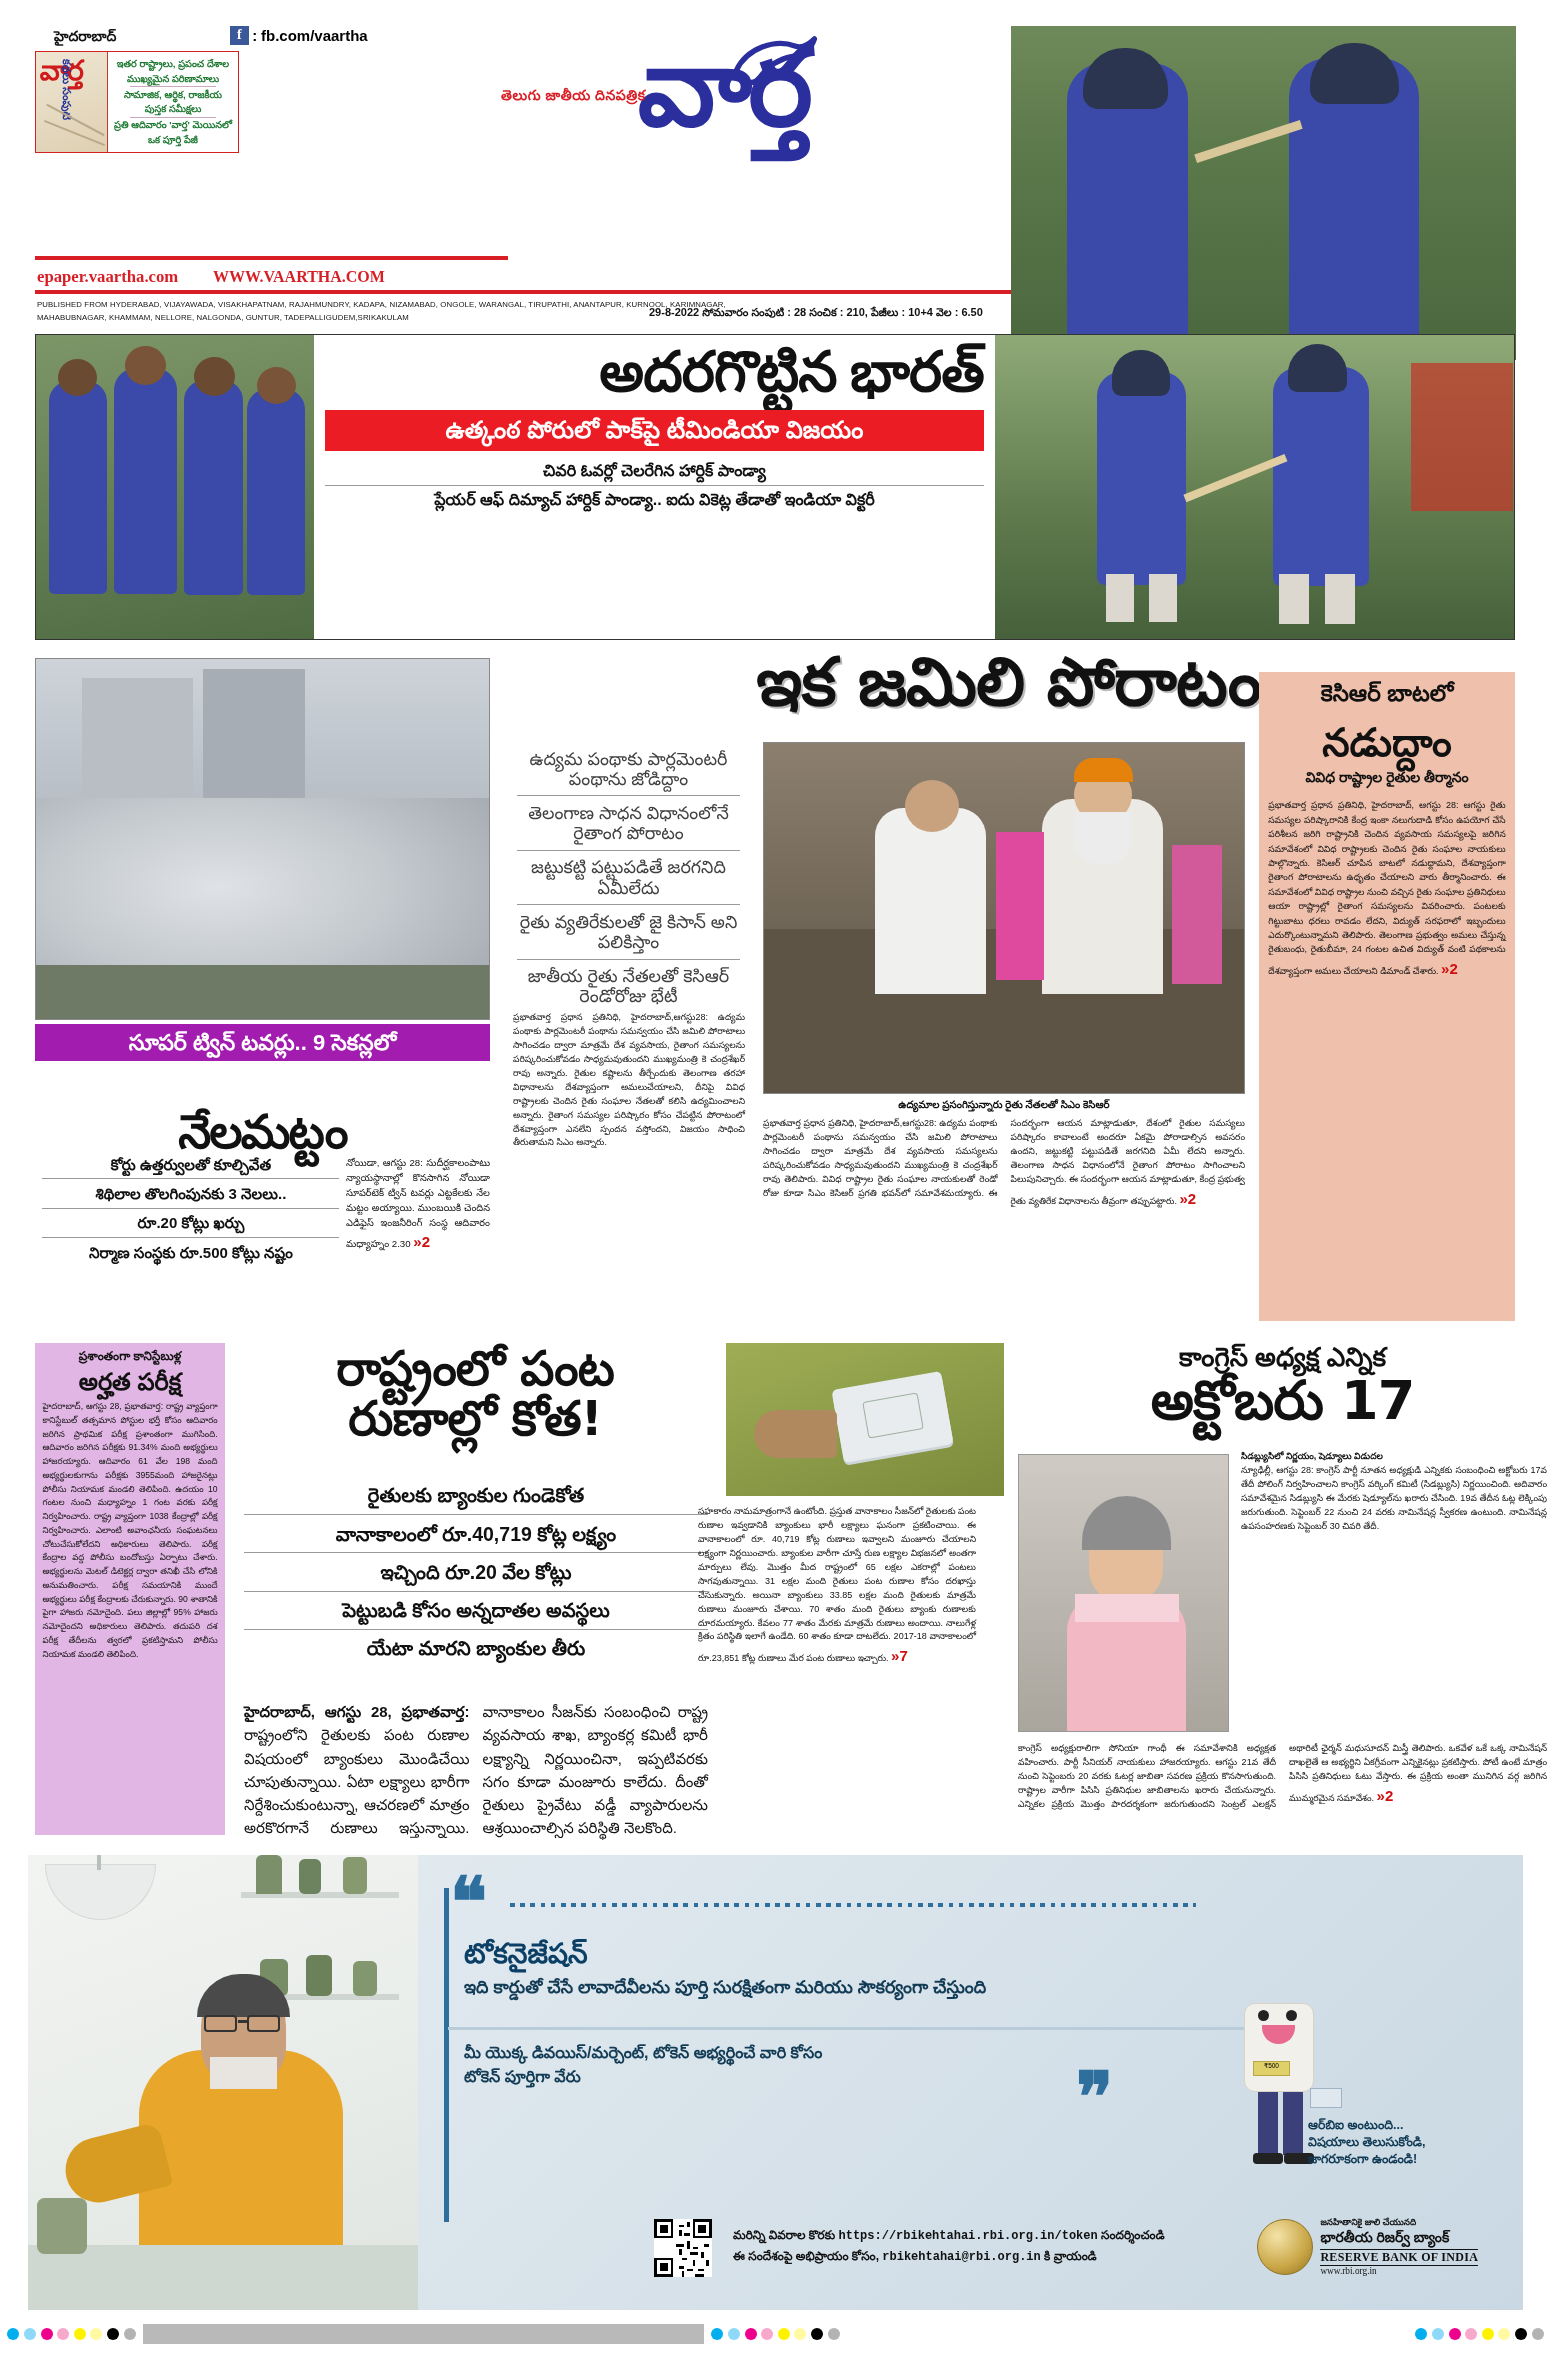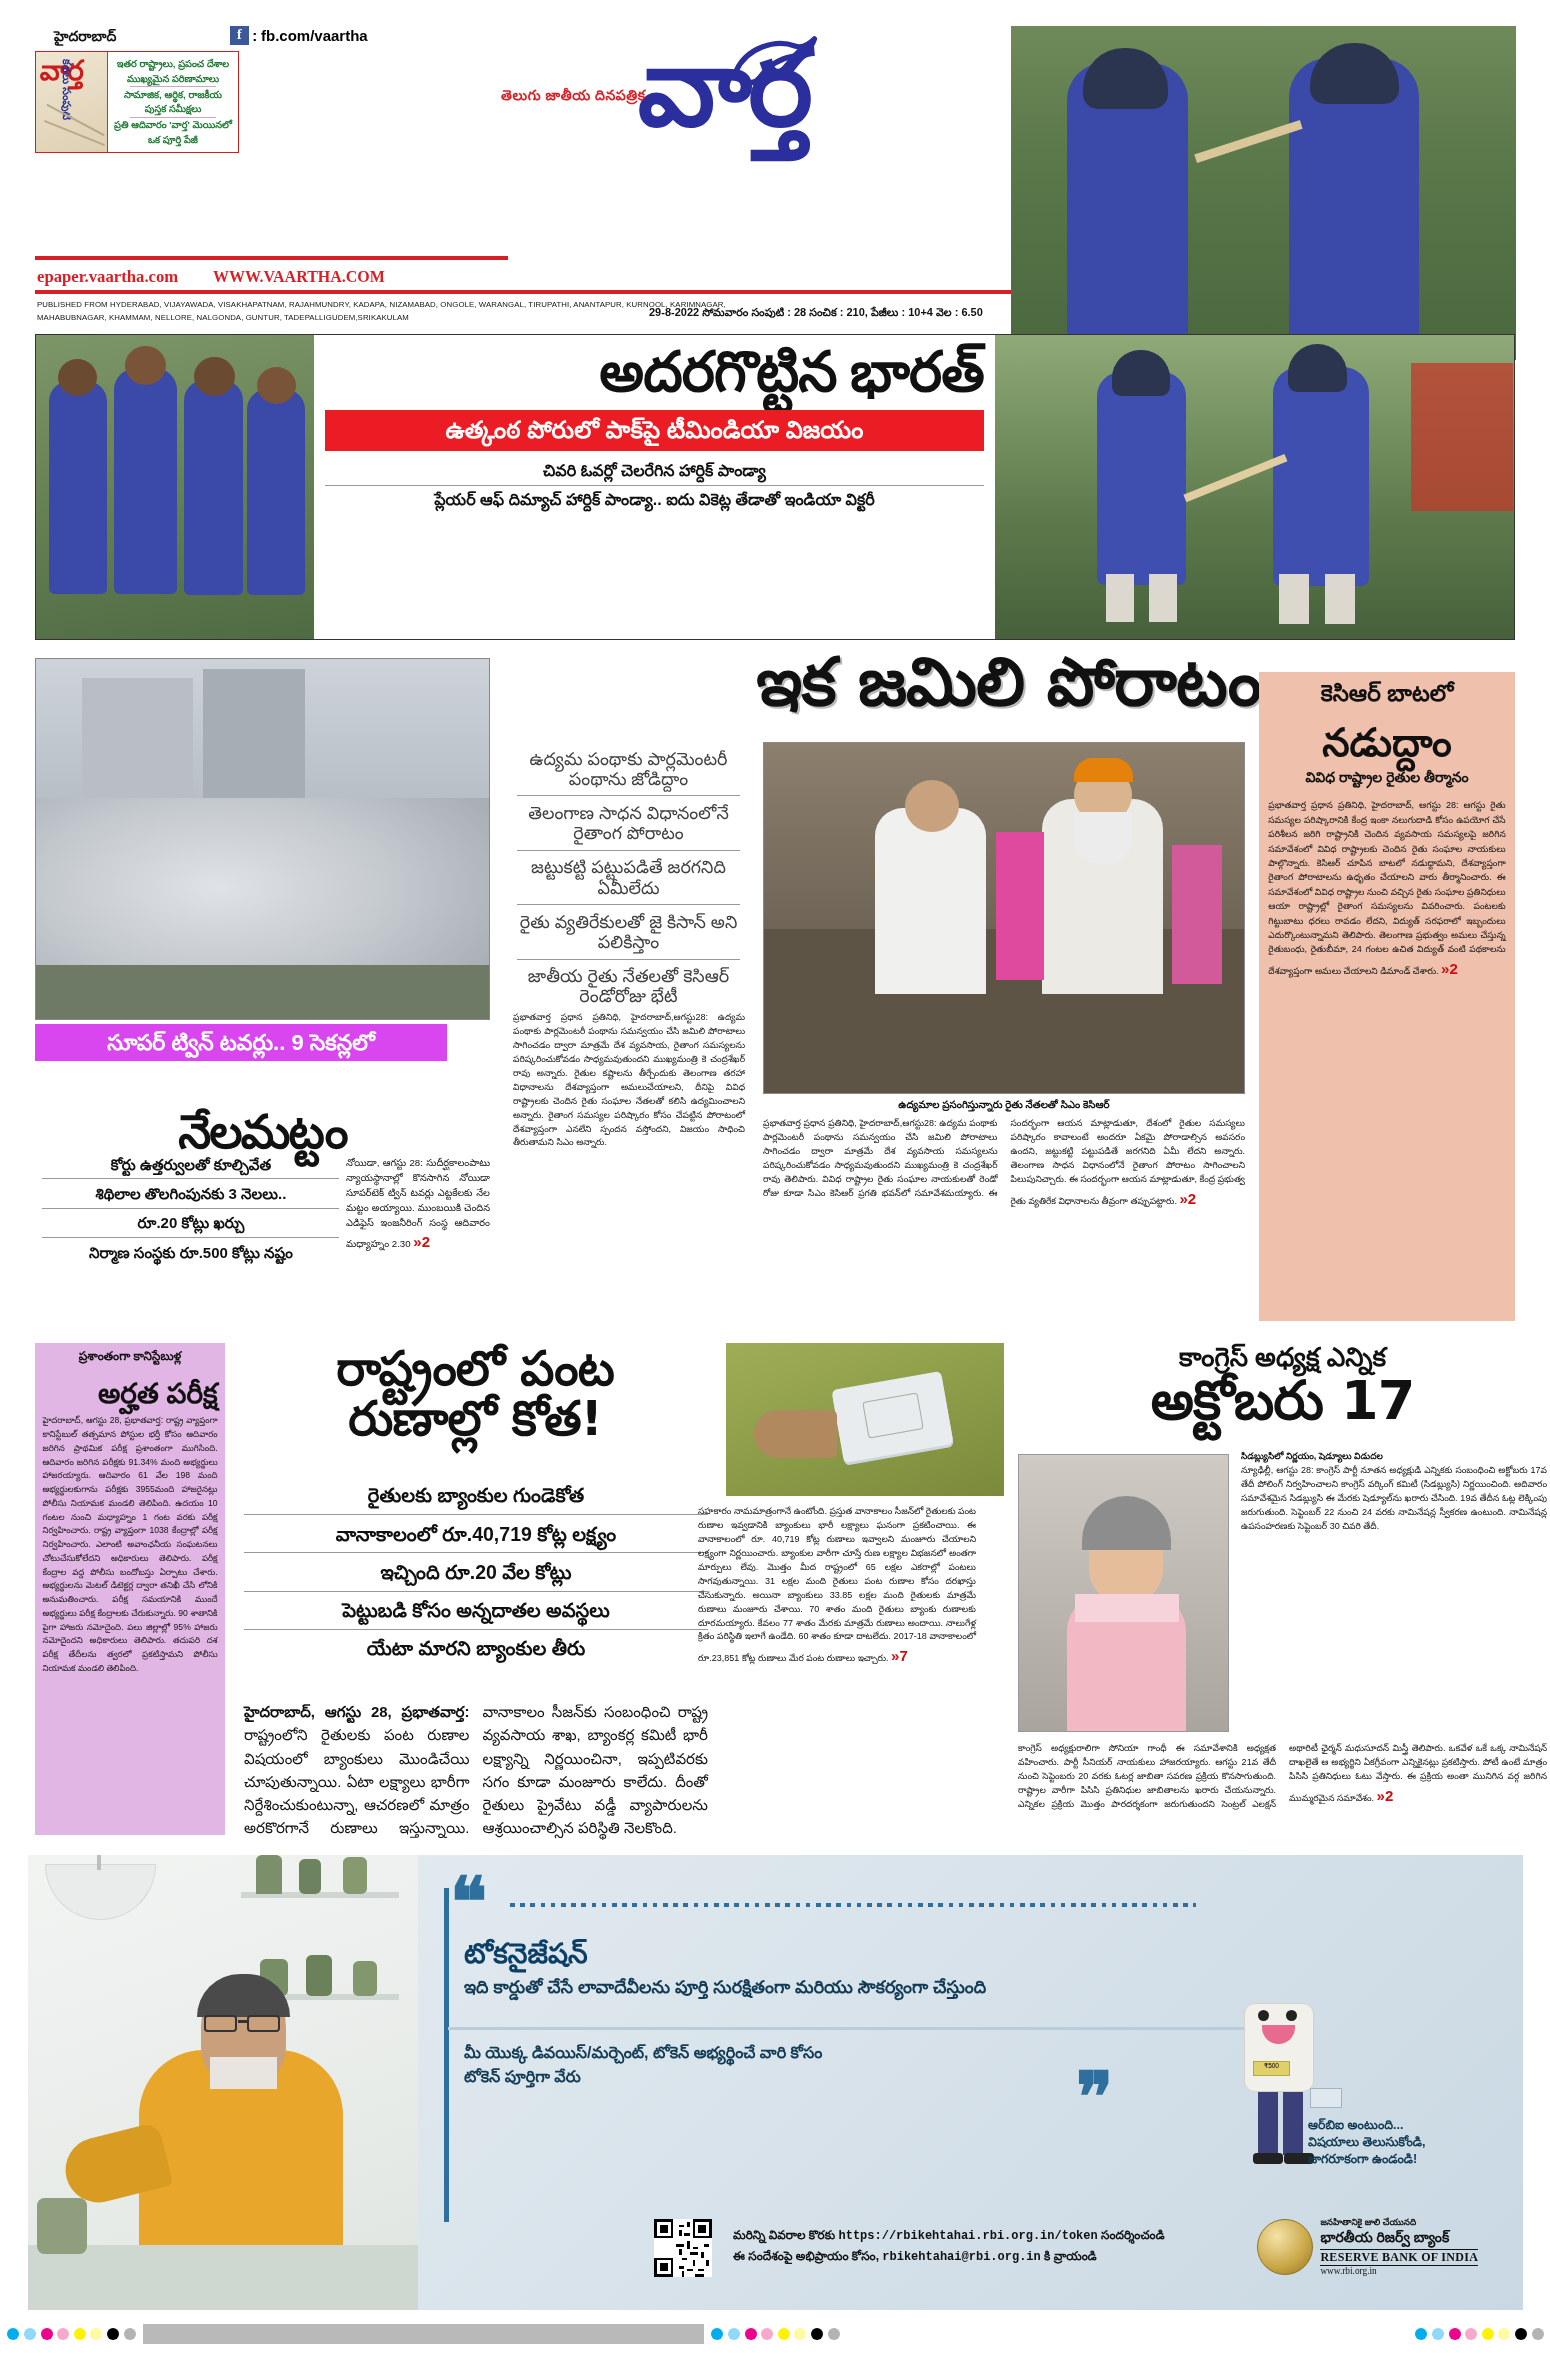--- a/index.html
+++ b/index.html
@@ -114,21 +114,21 @@
   .ck-photo-r { width:519px; background:linear-gradient(180deg,#8fa977 0%, #5e7a4c 60%, #46613b 100%); position:relative; overflow:hidden;}
 
   
   .sec2 { position:absolute; left:35px; top:649px; width:1480px; height:686px; }
   .s2-photo {
     position:absolute; left:0; top:9.3px; width:455px; height:362px;
     background:linear-gradient(180deg,#cdd3d9 0%, #b7bec6 40%, #9ba3ab 70%, #7d858d 100%);
     border:0.9px solid #888; overflow:hidden;
   }
   .s2-redbar {
-    position:absolute; left:0; top:375px; width:412px; background:#d946ef; color:#fff;
+    position:absolute; left:0; top:375px; width:455px; background:#a21caf; color:#fff;
     font-size:22px; font-weight:800; text-align:center; padding:6.5px 1.9px; line-height:1.1;
   }
   .s2-nela {
     position:absolute; left:0; top:419px; width:455px; text-align:center;
     font-size:47px; font-weight:900; color:#111; line-height:1.0;
     font-family:"DejaVu Sans", sans-serif; letter-spacing:-1.9px;margin-top:40px;
   }
   .s2-bullets { position:absolute; left:7.4px; top:501px; width:297px; text-align:center; }
   .s2-b { font-size:15px; font-weight:700; color:#111; padding:5.6px 0; line-height:1.15; }
   .s2-b + .s2-b { border-top:0.9px solid #999; }
@@ -175,21 +175,21 @@
            font-family:"DejaVu Sans", sans-serif; }
   .sb-l3 { font-size:14px; font-weight:700; text-align:center; color:#111; margin-top:5.6px; }
   .sb-body { font-size:9px; line-height:1.6; color:#111; text-align:justify; margin-top:9.3px; }
 
   
   .sec3 { position:absolute; left:35px; top:1343px; width:1480px; height:501px; }
   .s3-purple {
     position:absolute; left:0; top:0; width:190px; height:492px; background:#e2b6e4; padding:6.5px 7.4px;
   }
   .p-l1 { font-size:12px; font-weight:800; text-align:center; color:#111; line-height:1.15; }
-  .p-l2 { font-size:28px; font-weight:800; text-align:right; color:#111; line-height:1.05; margin-top:16px; }
+  .p-l2 { font-size:24px; font-weight:800; text-align:center; color:#111; line-height:1.05; margin-top:6px; }
   .p-body { font-size:8.6px; line-height:1.6; color:#111; text-align:justify; margin-top:5.6px; }
 
   .s3-head {
     position:absolute; left:199px; top:0px; width:482px; text-align:center;
     font-size:48px; font-weight:900; color:#111; line-height:1.05;
     font-family:"DejaVu Sans", sans-serif; letter-spacing:-0.9px;
   }
   .s3-bullets { position:absolute; left:209px; top:134px; width:464px; text-align:center; }
   .s3-b { font-size:19.5px; font-weight:700; color:#111; padding:7.4px 0; line-height:1.15; }
   .s3-b + .s3-b { border-top:0.9px solid #999; }

